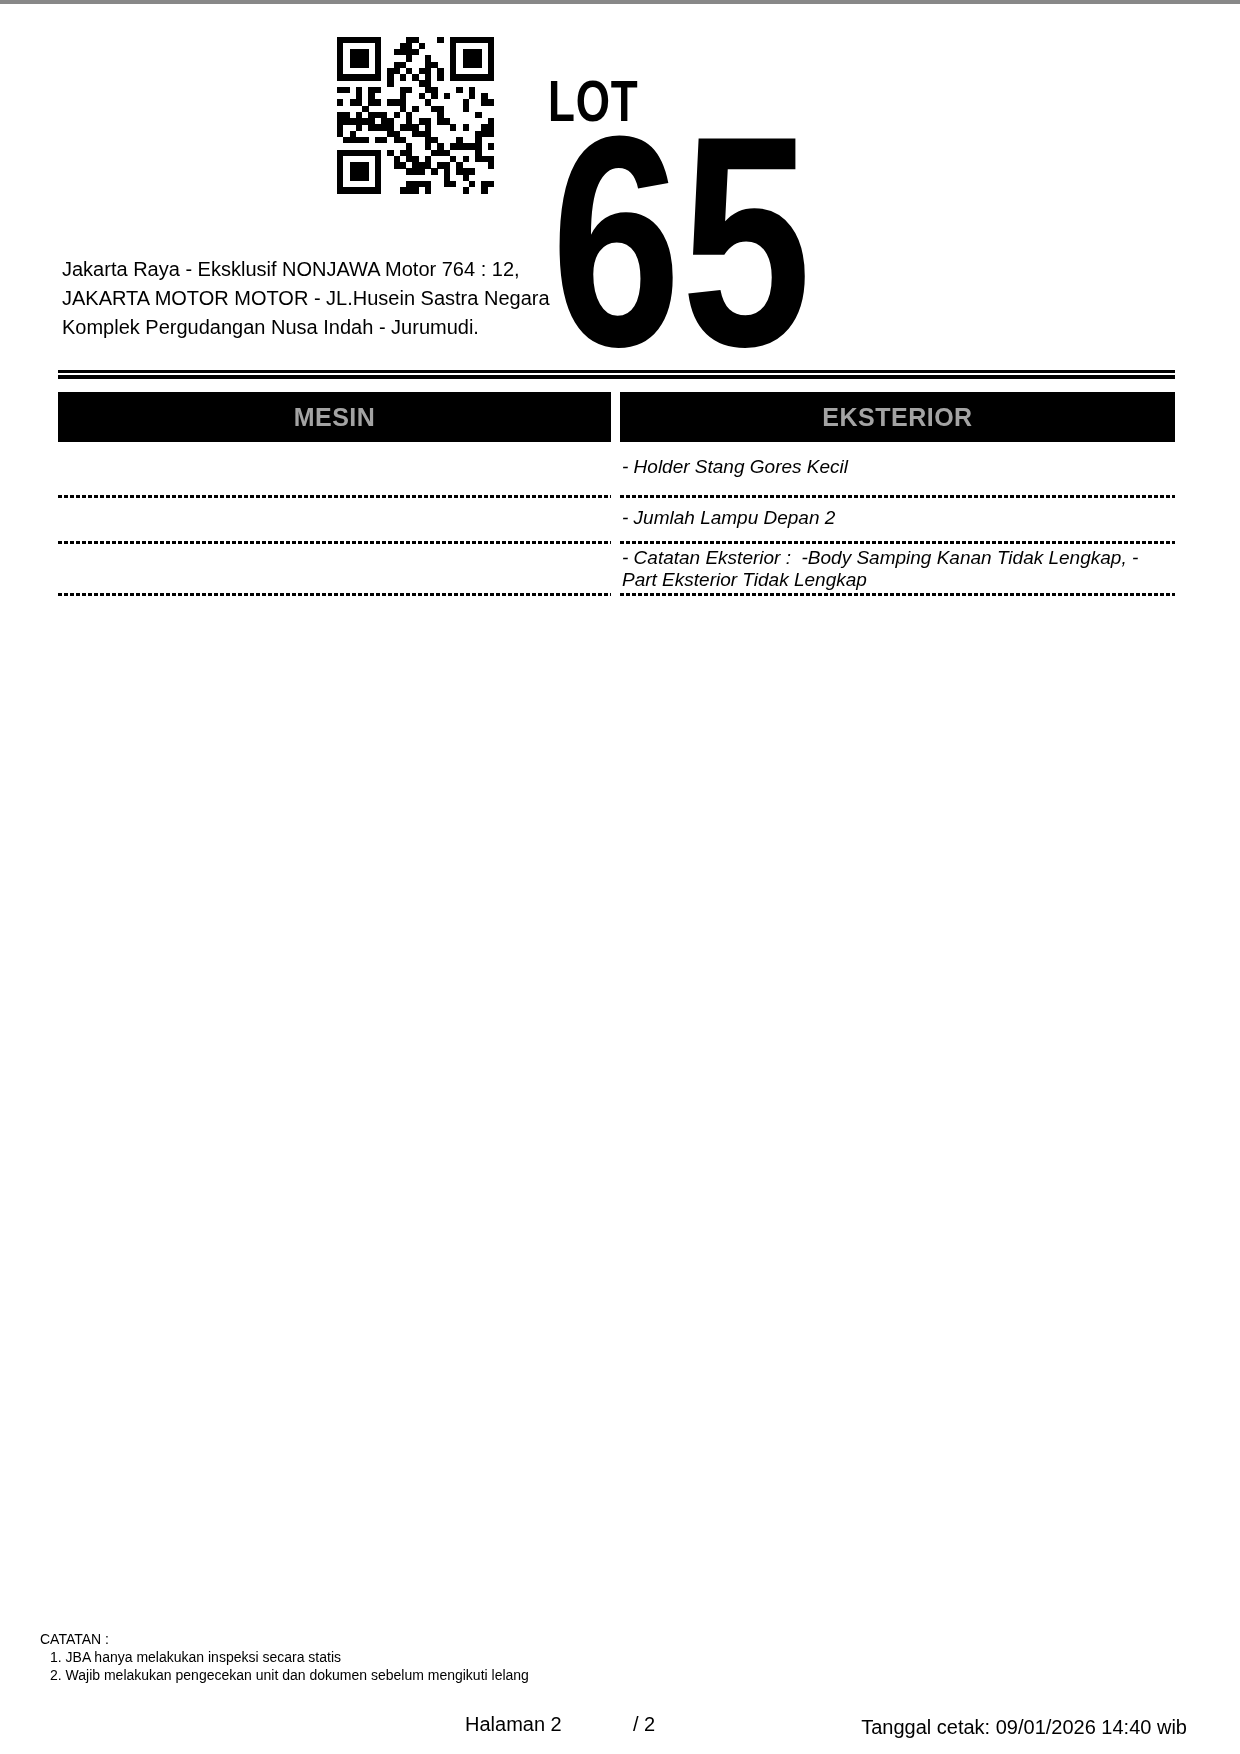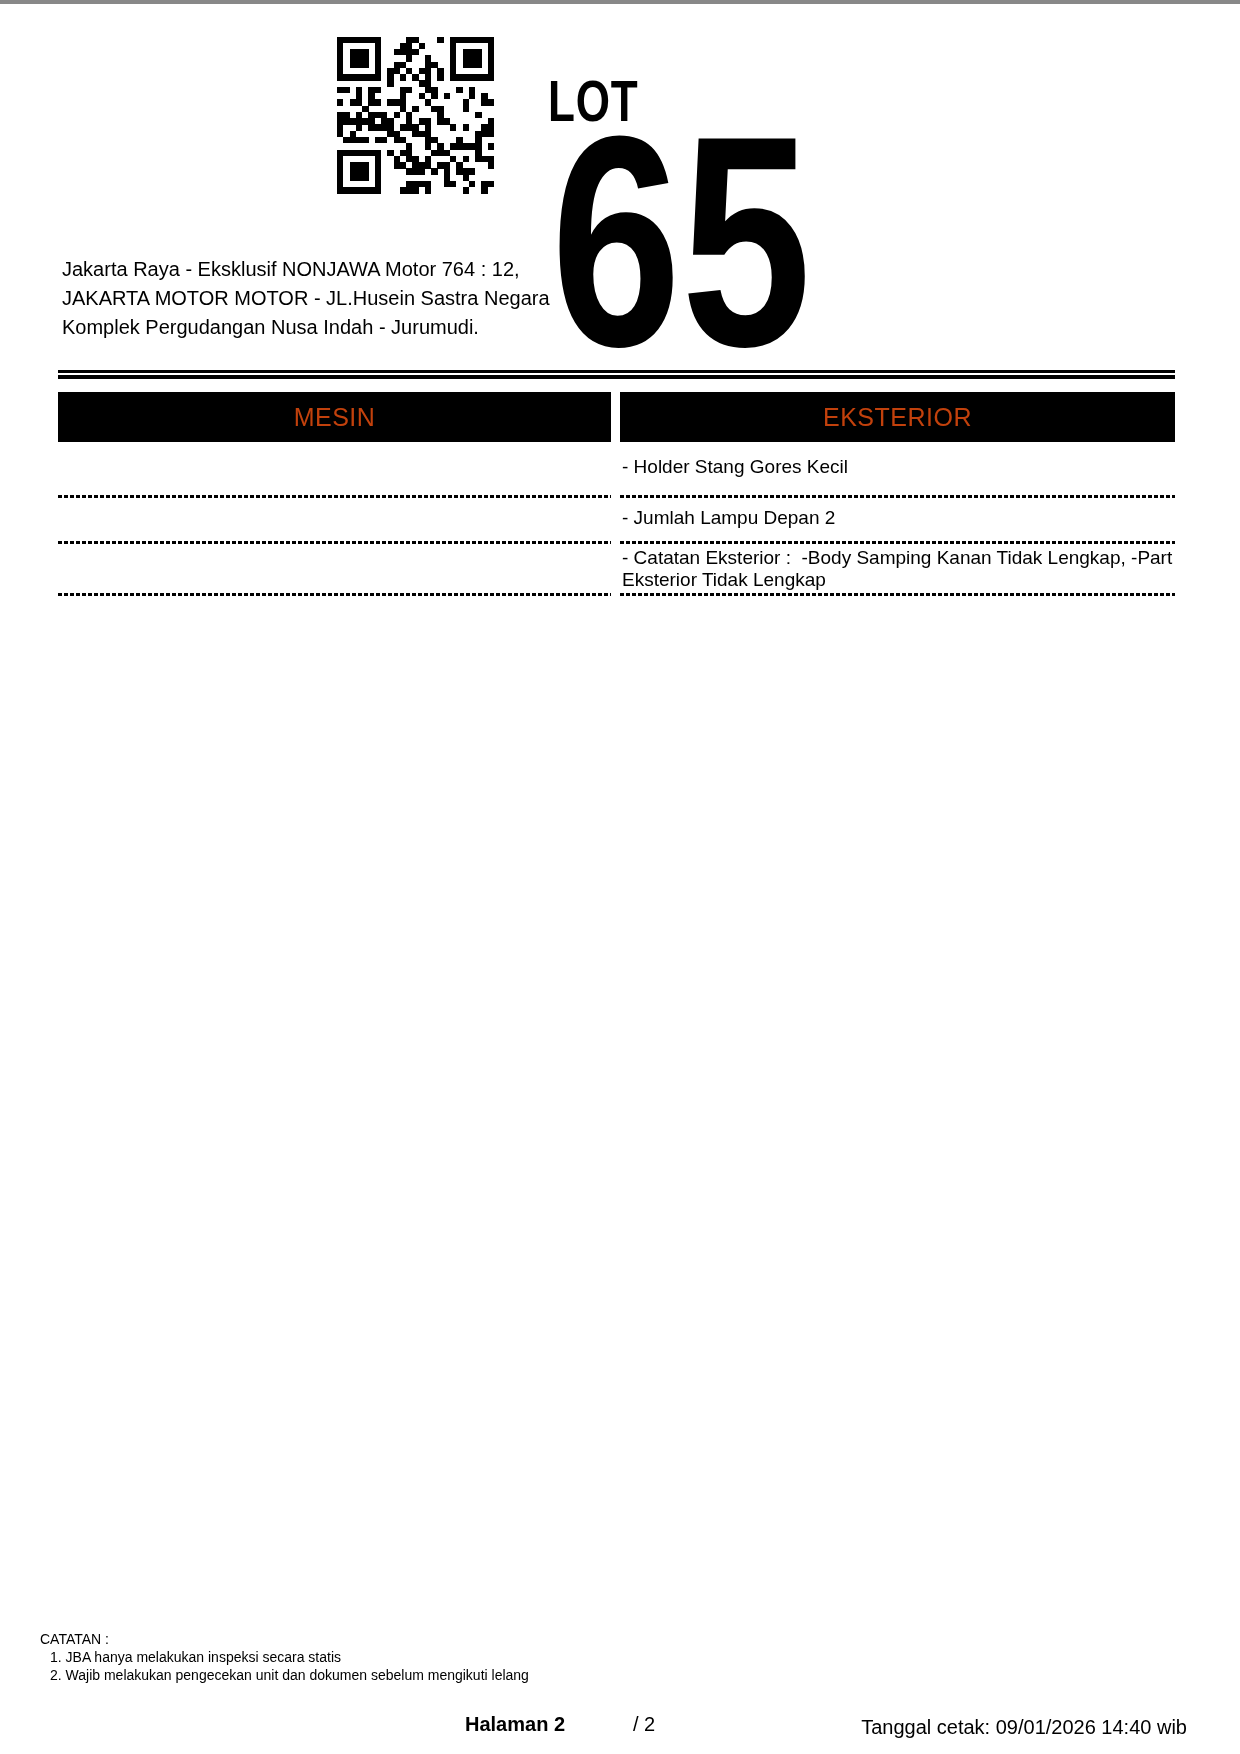--- a/index.html
+++ b/index.html
@@ -39,25 +39,25 @@
     box-sizing:border-box;
     border-top:3px solid #000;border-bottom:4px solid #000;
   }
   
   .insp{position:absolute;left:58px;top:388px;width:1117px;}
   .cols{display:flex;}
   .col-l{width:553px;flex:0 0 553px;}
   .col-gap{width:9px;flex:0 0 9px;}
   .col-r{width:555px;flex:0 0 555px;}
   .hdr-bar{
-    background:#000;color:#c2410c;
+    background:#000;color:#a3a3a3;
     height:50px;line-height:50px;text-align:center;
-    font-size:25px;font-weight:normal;letter-spacing:0.5px;
-  }
-  .t-row{display:flex;position:relative;}
+    font-size:25px;font-weight:bold;letter-spacing:0.5px;
+  }
+  .t-row{display:flex;position:relative;font-style:italic;}
   .t-row .cell{position:relative;box-sizing:border-box;}
   .dotline{
     position:absolute;left:0;bottom:0;height:3px;width:100%;
     background:repeating-linear-gradient(90deg,#000 0 4px,transparent 4px 6px);
   }
   .row-1{height:56px;}
   .row-2{height:46px;}
   .row-3{height:52px;}
   .cell-text{
     font-size:19px;line-height:22px;
@@ -65,21 +65,21 @@
     white-space:pre-wrap;
     overflow:hidden;
   }
   .row-1 .cell-text{padding-top:14px;}
   .row-2 .cell-text{padding-top:9px;}
   .row-3 .cell-text{padding-top:3px;}
   
   .notes{position:absolute;left:40px;top:1626px;font-size:14px;line-height:18px;}
   .notes .note-item{padding-left:10px;}
   
-  .footer-page{position:absolute;left:465px;top:1709px;font-size:20px;line-height:23px;font-weight:bold;}
+  .footer-page{position:absolute;left:465px;top:1709px;font-size:20px;line-height:23px;}
   .footer-total{position:absolute;left:633px;top:1709px;font-size:20px;line-height:23px;}
   .footer-date{position:absolute;right:53px;top:1712px;font-size:20px;line-height:23px;}
 </style>
 </head>
 <body>
 
 <div class="page">
 
   <div class="qr" id="qr-holder">
       <svg viewBox="0 0 25 25" xmlns="http://www.w3.org/2000/svg" shape-rendering="crispEdges" fill="#000">

